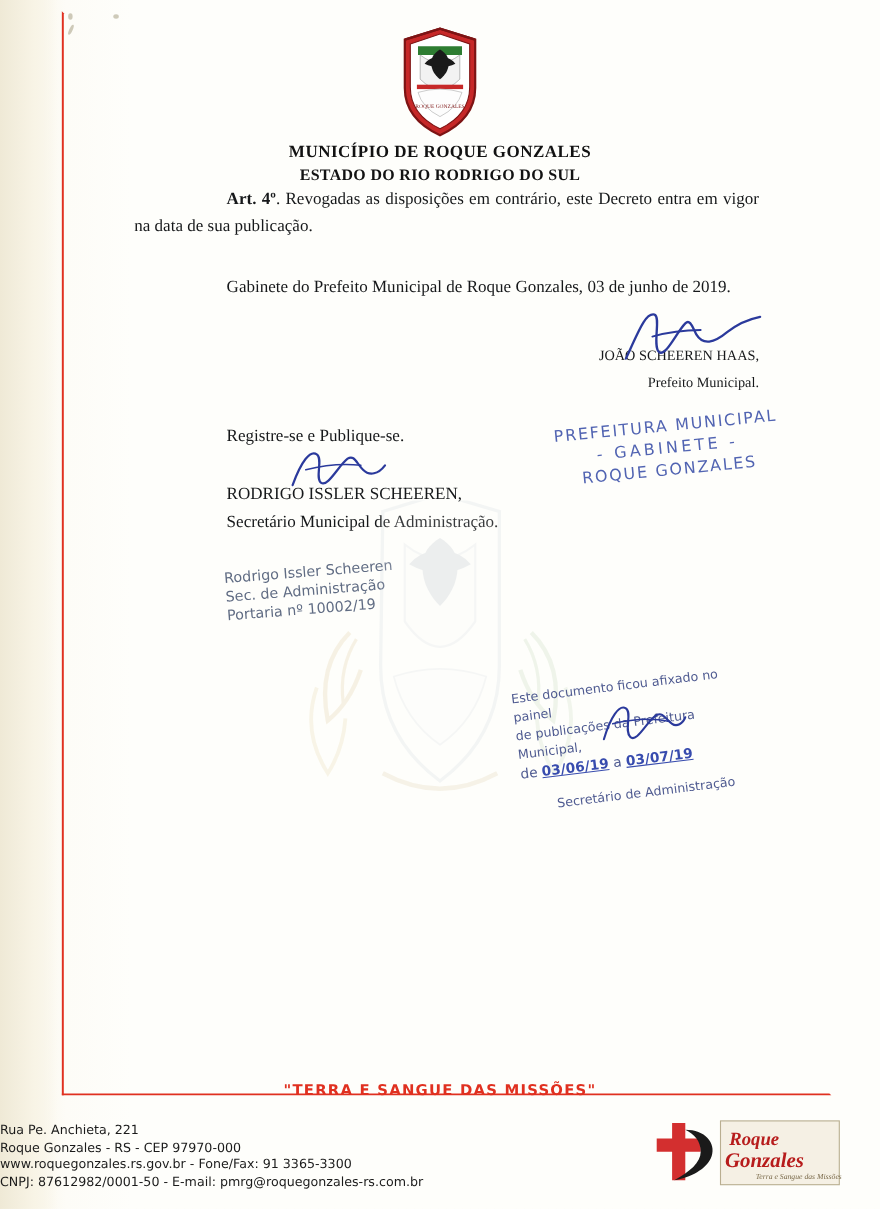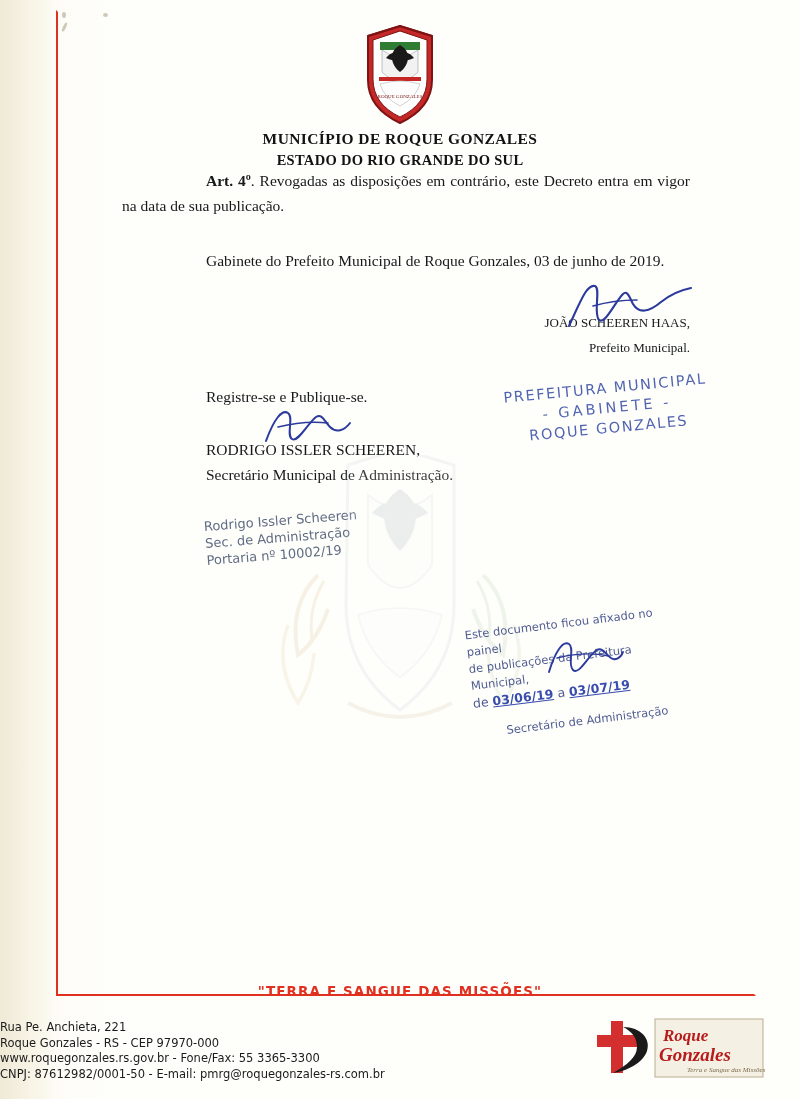--- a/index.html
+++ b/index.html
@@ -264,21 +264,21 @@
       <path d="M26 36 q6 -8 14 -4 q8 -4 14 4 q-6 3 -14 3 q-8 0 -14 -3 z" fill="#1a1a1a"></path>
       <rect x="19" y="55" width="42" height="4" fill="#c62828"></rect>
       <path d="M20 62 q20 -6 40 0 q-4 14 -20 22 q-16 -8 -20 -22 z" fill="#fdfdfd" stroke="#bdbdbd" stroke-width=".7"></path>
       <text x="40" y="76" font-size="5" text-anchor="middle" fill="#7d1414" font-family="Liberation Serif, serif">ROQUE GONZALES</text>
       <path d="M8 14 L40 4 L72 14" fill="none" stroke="#7d1414" stroke-width="2"></path>
     </svg>
   </div>
 
   <div class="header-block">
     <div class="header-line1">MUNICÍPIO DE ROQUE GONZALES</div>
-    <div class="header-line2">ESTADO DO RIO GRANDE DO SUL</div>
+    <div class="header-line2">ESTADO DO RIO RODRIGO DO SUL</div>
   </div>
 
   <div class="body-text art4">
     <b>Art. 4º</b><span>. Revogadas as disposições em contrário, este Decreto entra em vigor na data de sua publicação.</span>
   </div>
 
   <div class="body-text gabinete-line">Gabinete do Prefeito Municipal de Roque Gonzales, 03 de junho de 2019.</div>
 
   <div class="sign-haas">
     <div>JOÃO SCHEEREN HAAS,</div>
@@ -353,21 +353,21 @@
       <path d="M4 34 C10 14, 18 2, 24 6 C30 10, 22 26, 28 32 C34 38, 44 16, 52 12 C58 9, 60 16, 66 20 C70 23, 76 20, 78 14" fill="none" stroke="#2b3a9c" stroke-width="1.9" stroke-linecap="round"></path>
       <path d="M12 20 C28 16, 46 14, 64 18" fill="none" stroke="#2b3a9c" stroke-width="1.4" stroke-linecap="round"></path>
     </svg>
   </div>
 
   <div class="motto">"TERRA E SANGUE DAS MISSÕES"</div>
 
   <div class="footer-info">
     <div>Rua Pe. Anchieta, 221</div>
     <div>Roque Gonzales - RS - CEP 97970-000</div>
-    <div>www.roquegonzales.rs.gov.br - Fone/Fax: 55 3365-3300</div>
+    <div>www.roquegonzales.rs.gov.br - Fone/Fax: 91 3365-3300</div>
     <div>CNPJ: 87612982/0001-50 - E-mail: pmrg@roquegonzales-rs.com.br</div>
   </div>
 
   <div class="logo">
     <svg width="172" height="62" viewBox="0 0 172 62">
       <g>
         <path d="M18 4 h12 v14 h14 v12 h-14 v26 h-12 v-26 h-14 v-12 h14 z" fill="#d32f2f"></path>
         <path d="M30 10 C48 10, 58 22, 54 34 C50 46, 34 54, 20 56 C34 48, 44 40, 44 30 C44 20, 38 14, 30 10 Z" fill="#1a1a1a"></path>
       </g>
       <rect x="62" y="2" width="108" height="58" fill="#f5f0e4" stroke="#b9ae90" stroke-width="1"></rect>

